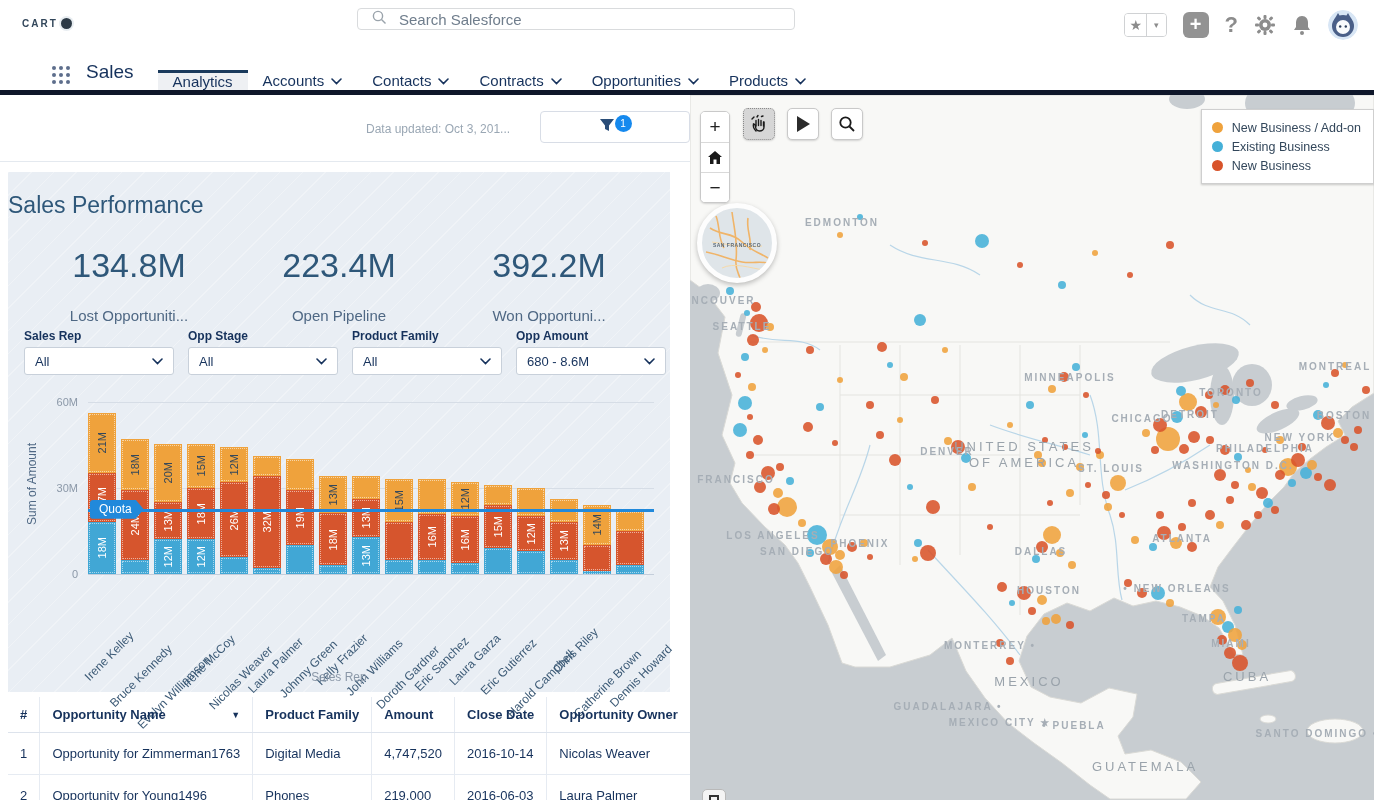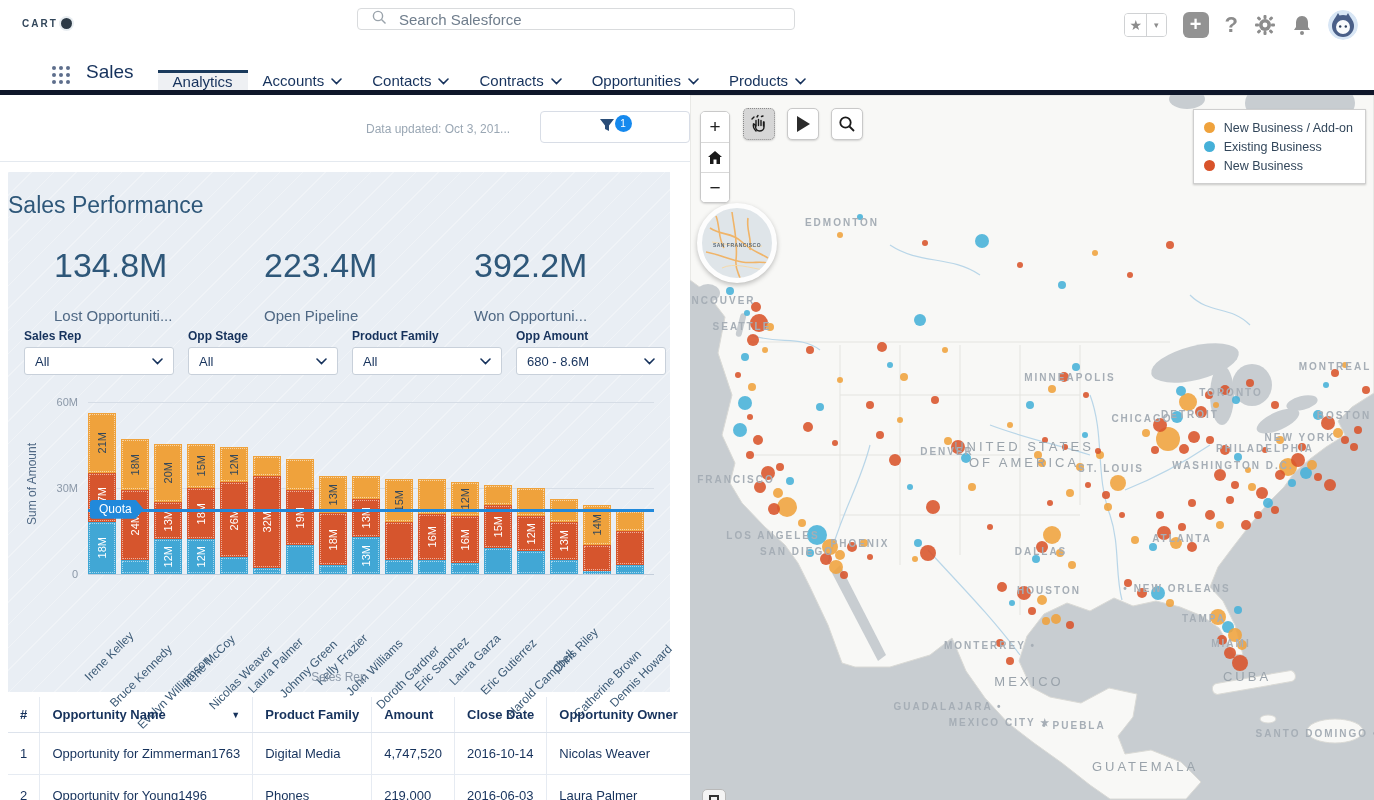--- a/index.html
+++ b/index.html
@@ -48,21 +48,21 @@
   .head-btn.filter { left:540px; }
   .head-btn.chart { left:606px; width:38px; }
   .badge { width:17px; height:17px; border-radius:50%; background:#1589ee; color:#fff;
     font-size:10px; display:flex; align-items:center; justify-content:center; margin-left:-2px; margin-top:-8px; }
 
   
   .dashboard { position:absolute; left:8px; top:77px; width:662px; height:520px; background:#e9eef4;
     background-image:repeating-linear-gradient(135deg, rgba(255,255,255,.3) 0 1px, transparent 1px 16px); }
   .dash-title { position:absolute; top:20px; width:100%; font-size:23px; color:#2e5779; }
   .kpis { position:absolute; top:62px; left:0; width:100%; display:flex; justify-content:center; gap:60px; }
-  .kpi { width:150px; }
+  .kpi { width:150px; text-align:center; }
   .kpi-value { font-size:34px; color:#2e5779; margin-top:12px; }
   .kpi-label { font-size:15px; color:#4f6884; margin-top:22px; white-space:nowrap; }
   .filters { position:absolute; top:157px; left:16px; display:flex; gap:14px; }
   .filter { width:150px; }
   .filter-label { font-size:12px; font-weight:bold; color:#16325c; margin-bottom:4px; }
   .filter-select { height:28px; background:#fff; border:1px solid #c8d0da; border-radius:3px;
     display:flex; align-items:center; justify-content:space-between; padding:0 10px; font-size:13px; color:#16325c; }
 
   
   .chart { position:absolute; left:0; top:210px; width:662px; height:310px; }
@@ -100,21 +100,21 @@
   .map-city { font-weight:bold; fill:#a6aeb6; font-size:10px; letter-spacing:2px; }
   .map-city.big { fill:#9aa3ab; font-size:13px; letter-spacing:3px; font-weight:normal; }
   .map-ctl-group { position:absolute; left:10px; top:16px; width:30px; background:#fff;
     border:1px solid #c9c9c9; border-radius:5px; overflow:hidden; box-shadow:0 1px 2px rgba(0,0,0,.15); }
   .map-ctl { height:30px; display:flex; align-items:center; justify-content:center;
     font-size:19px; color:#222; background:#fff; }
   .map-ctl + .map-ctl { border-top:1px solid #d9d9d9; }
   .map-btn { position:absolute; top:13px; width:32px; height:32px; background:#fff; border:1px solid #c9c9c9;
     border-radius:5px; display:flex; align-items:center; justify-content:center; box-shadow:0 1px 2px rgba(0,0,0,.15); }
   .map-btn.active { background:#d6d6d6; border-style:dotted; border-color:#8a8a8a; }
-  .legend { position:absolute; right:8px; top:14px; background:#fff; border:1px solid #cfcfcf;
+  .legend { position:absolute; right:0; top:14px; background:#fff; border:1px solid #cfcfcf;
     padding:8px 12px 8px 10px; box-shadow:0 1px 2px rgba(0,0,0,.2); }
   .legend-row { display:flex; align-items:center; gap:9px; font-size:12.5px; color:#33475b; height:19px; }
   .legend-dot { width:11px; height:11px; border-radius:50%; }
   .inset { position:absolute; left:7px; top:108px; width:80px; height:80px; border-radius:50%;
     background:#dfe5e9; border:5px solid #fdfdfd; box-shadow:0 2px 5px rgba(0,0,0,.25); overflow:hidden; }
   .inset-label { position:absolute; width:100%; top:34px; text-align:center; font-size:5px;
     letter-spacing:.5px; color:#5d6b78; font-weight:bold; }
   .partial-btn { position:absolute; left:12px; top:694px; width:24px; height:20px; background:#f4f4f4;
     border:1px solid #b9b9b9; border-radius:5px; display:flex; justify-content:center; align-items:flex-start; }
   .partial-btn span { width:10px; height:7px; border:2px solid #333; margin-top:5px; }

